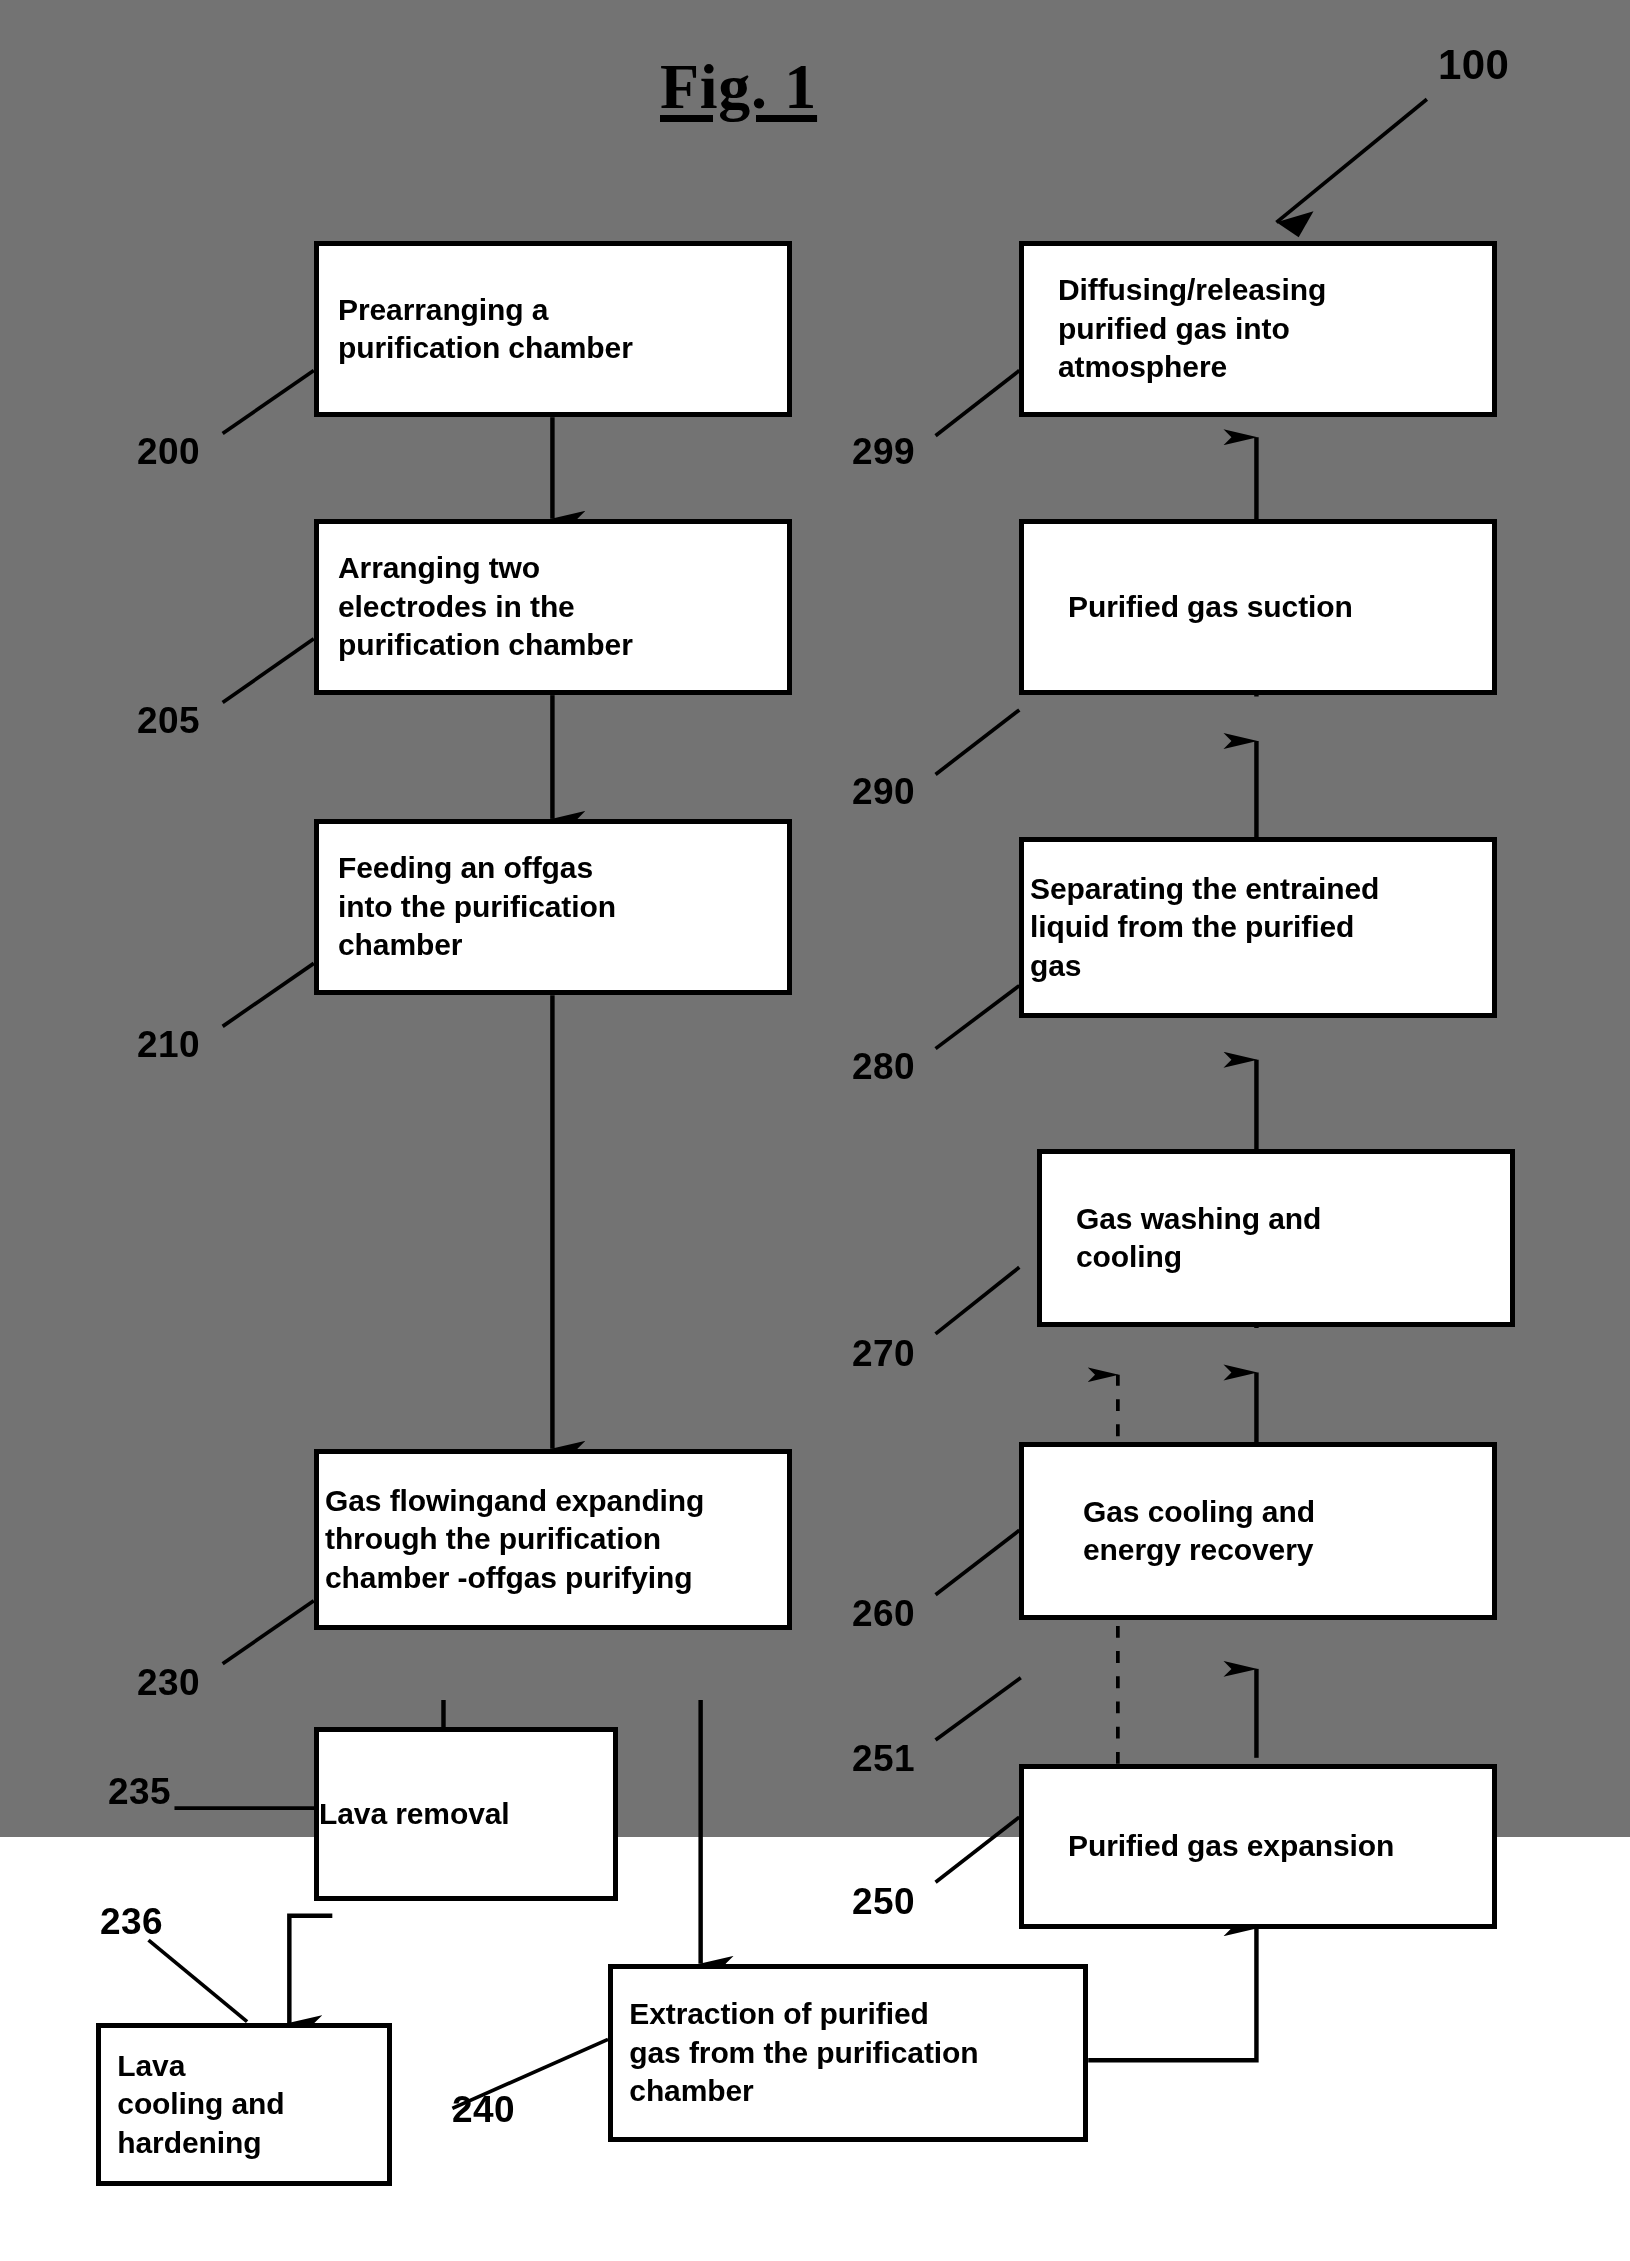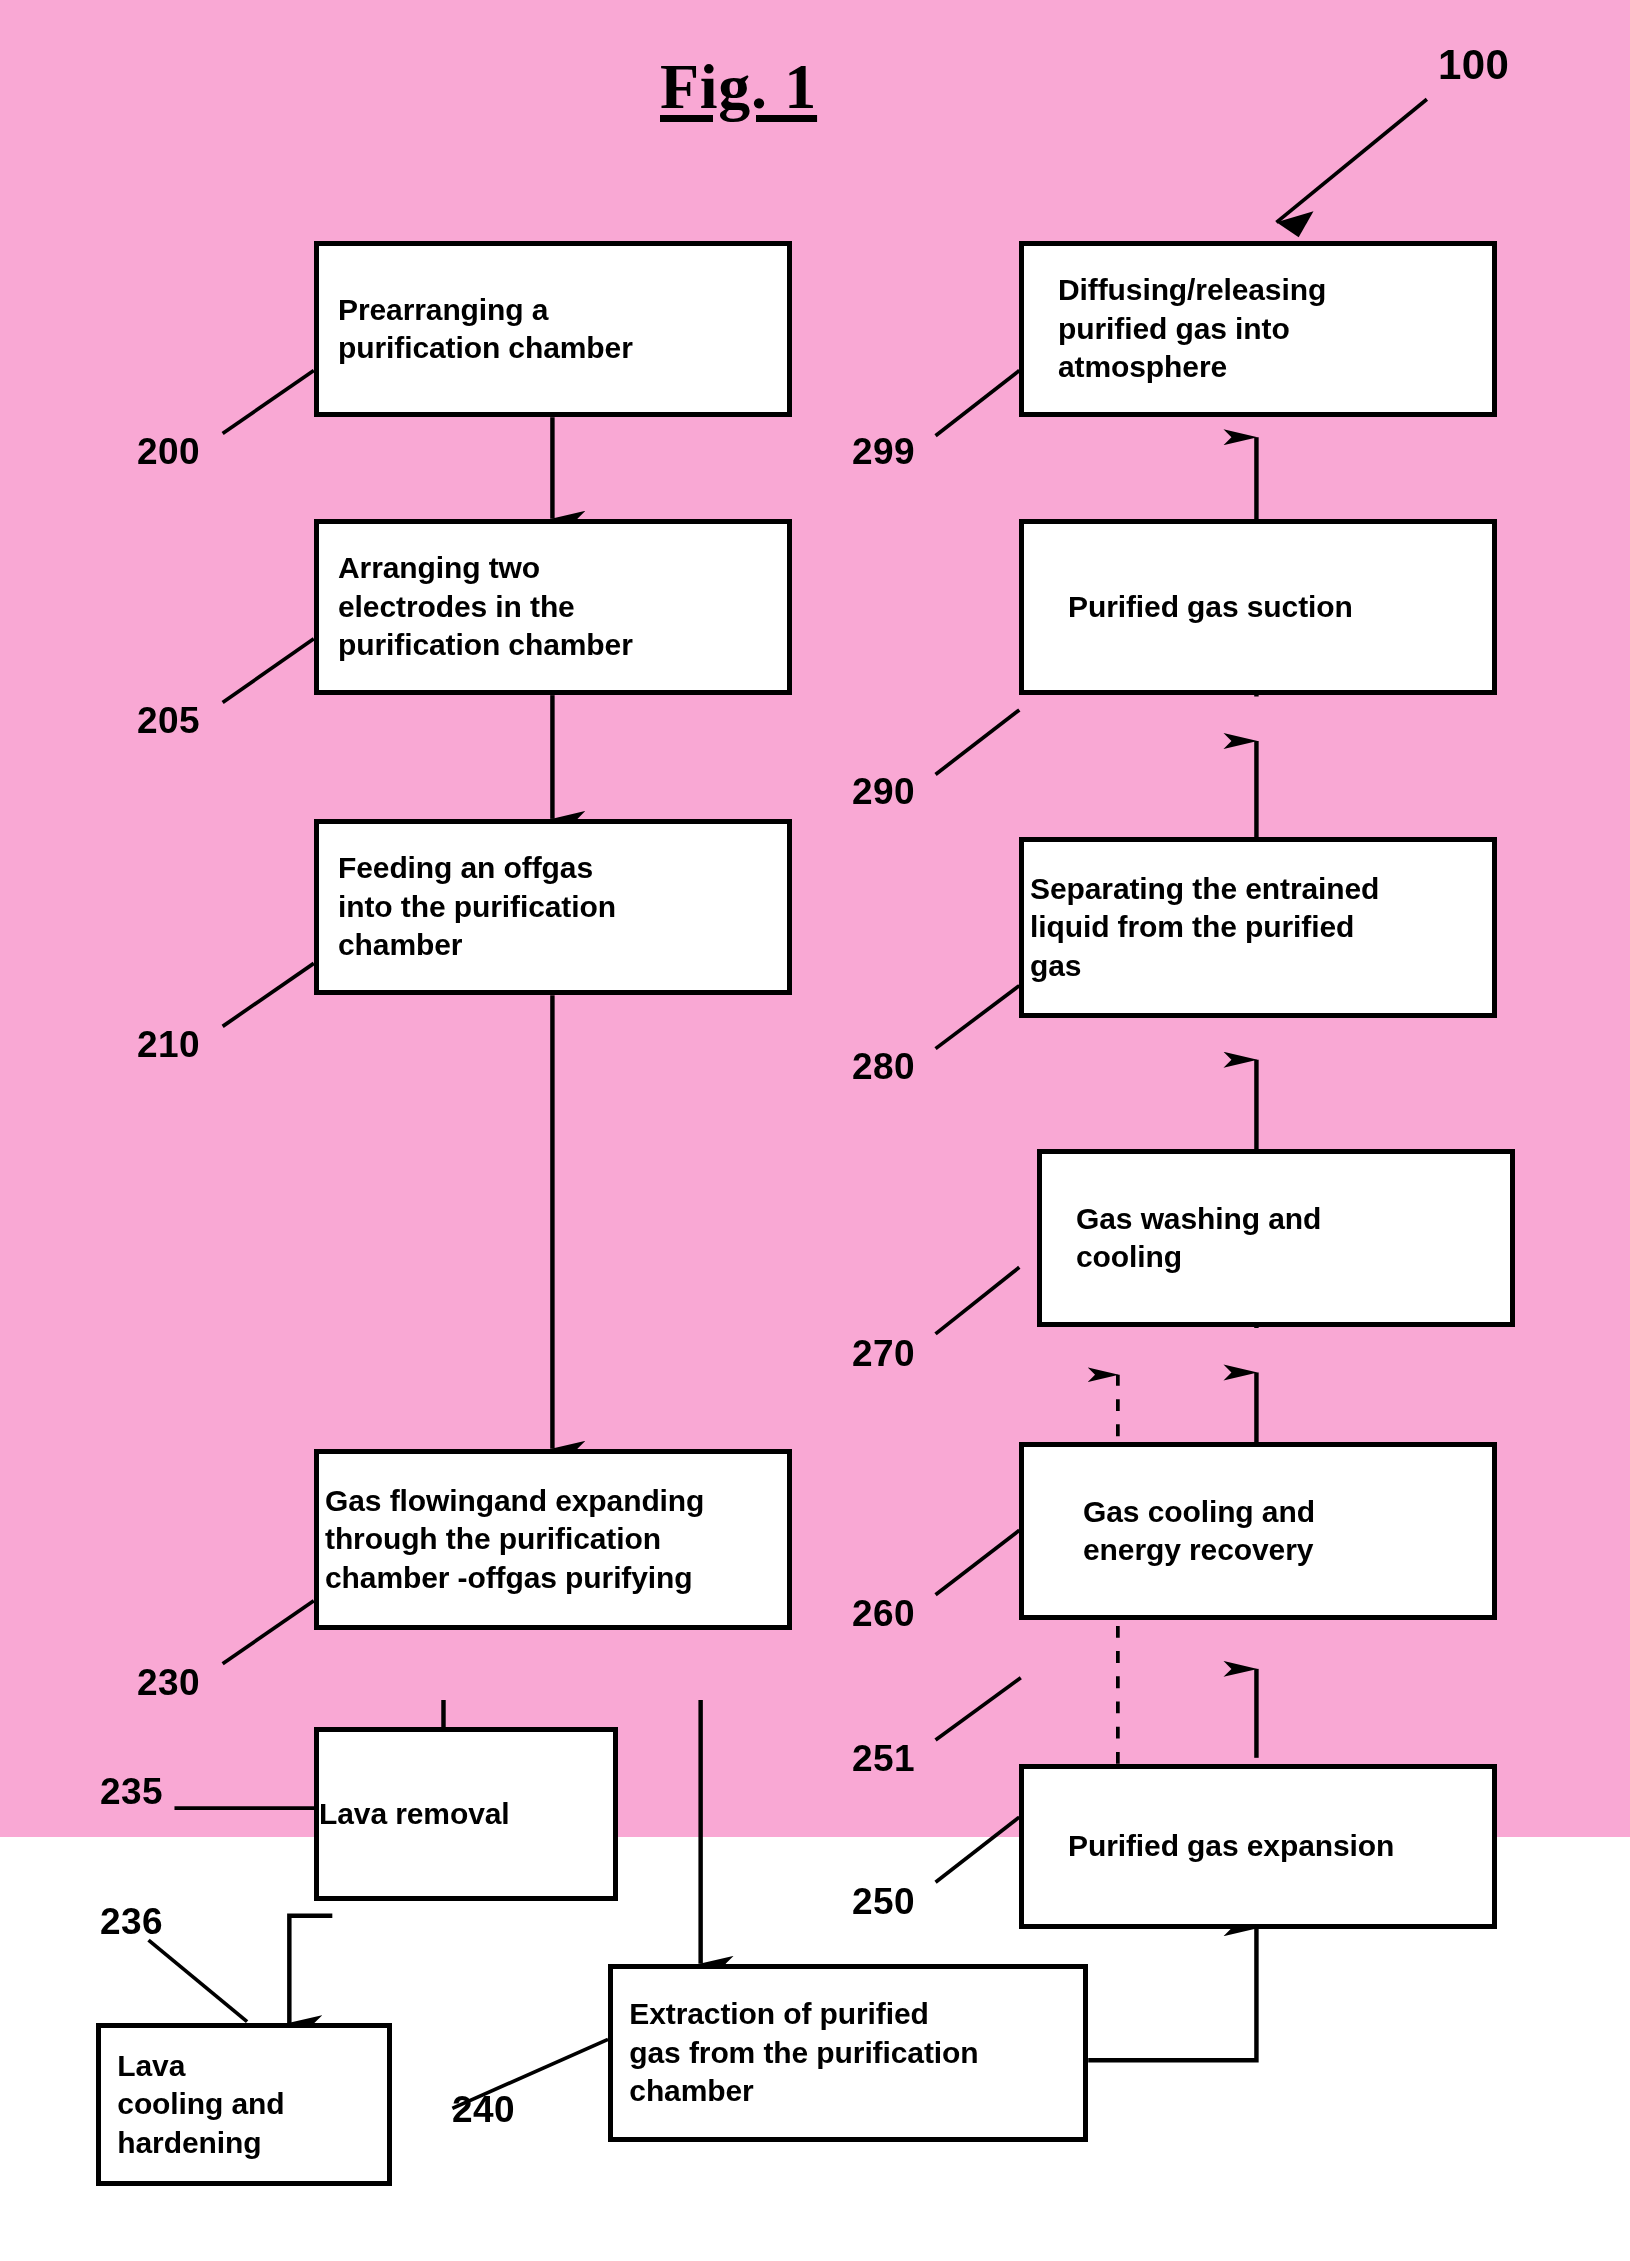--- a/index.html
+++ b/index.html
@@ -11,21 +11,21 @@
     width: 1631px;
     height: 2261px;
     font-family: "Liberation Sans", sans-serif;
     color: #000000;
     overflow: hidden;
   }
   #figure-root {
     position: relative;
     width: 1631px;
     height: 1837px;
-    background: #f9a8d4;
+    background: #737373;
   }
   #wires {
     position: absolute;
     left: 0;
     top: 0;
     width: 1631px;
     height: 2261px;
     pointer-events: none;
   }
   .fig-title {
@@ -172,21 +172,21 @@
   <div class="node" style="left:314px; top:1449px; width:478px; height:181px;">
     <div class="node-label pad-tight">Gas flowingand expanding
 through the purification
 chamber -offgas purifying</div>
   </div>
   <div class="ref" style="left:137px; top:1662px;">230</div>
 
   <div class="node" style="left:314px; top:1727px; width:304px; height:174px;">
     <div class="node-label pad-c">Lava removal</div>
   </div>
-  <div class="ref" style="left:100px; top:1771px;">235</div>
+  <div class="ref" style="left:108px; top:1771px;">235</div>
 
   <div class="node" style="left:96px; top:2023px; width:296px; height:163px;">
     <div class="node-label pad-l2">Lava
 cooling and
 hardening</div>
   </div>
   <div class="ref" style="left:100px; top:1901px;">236</div>
 
   <div class="node" style="left:608px; top:1964px; width:480px; height:178px;">
     <div class="node-label pad-l2">Extraction of purified

